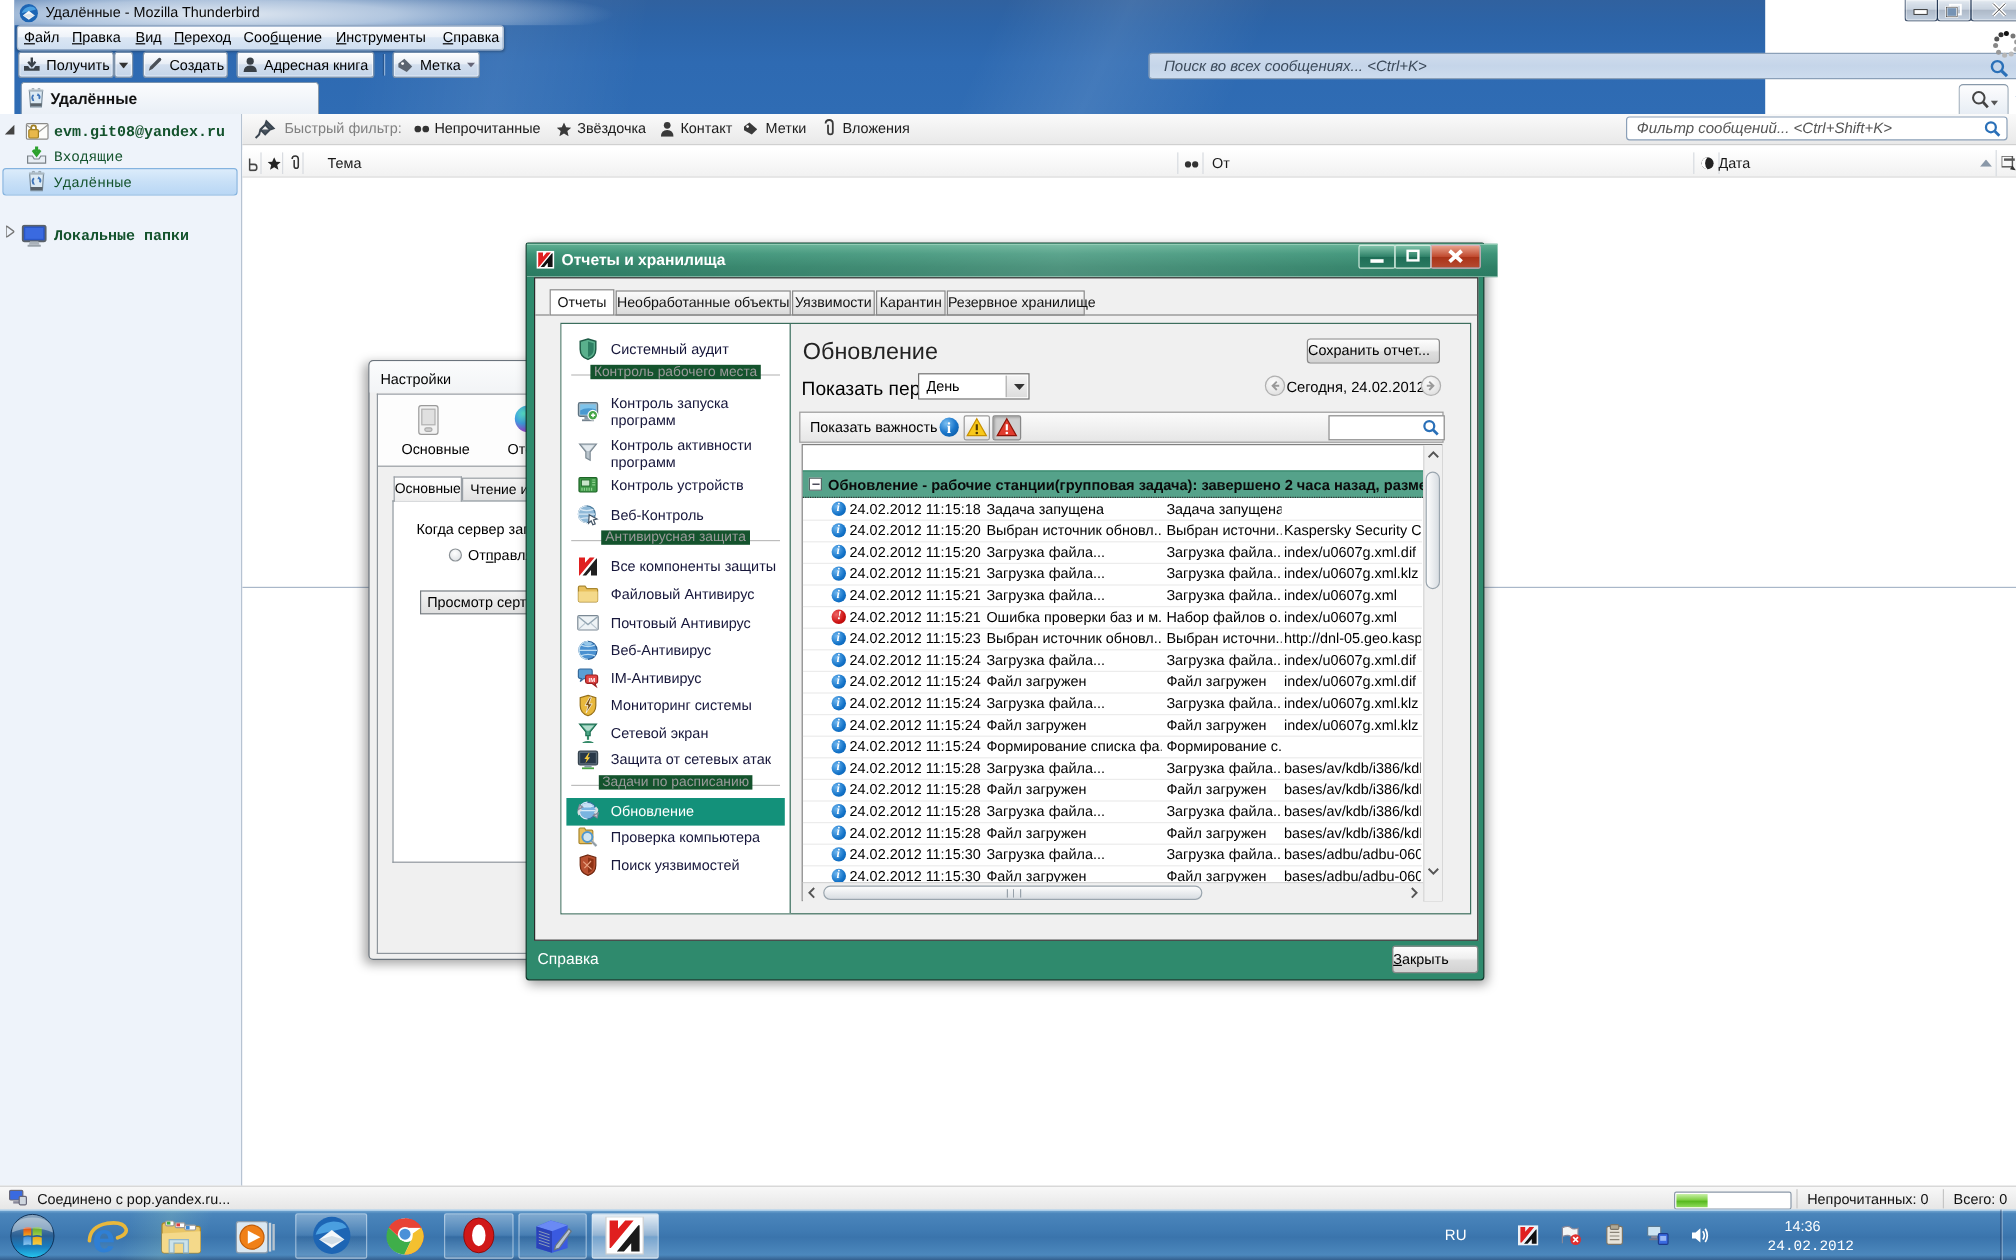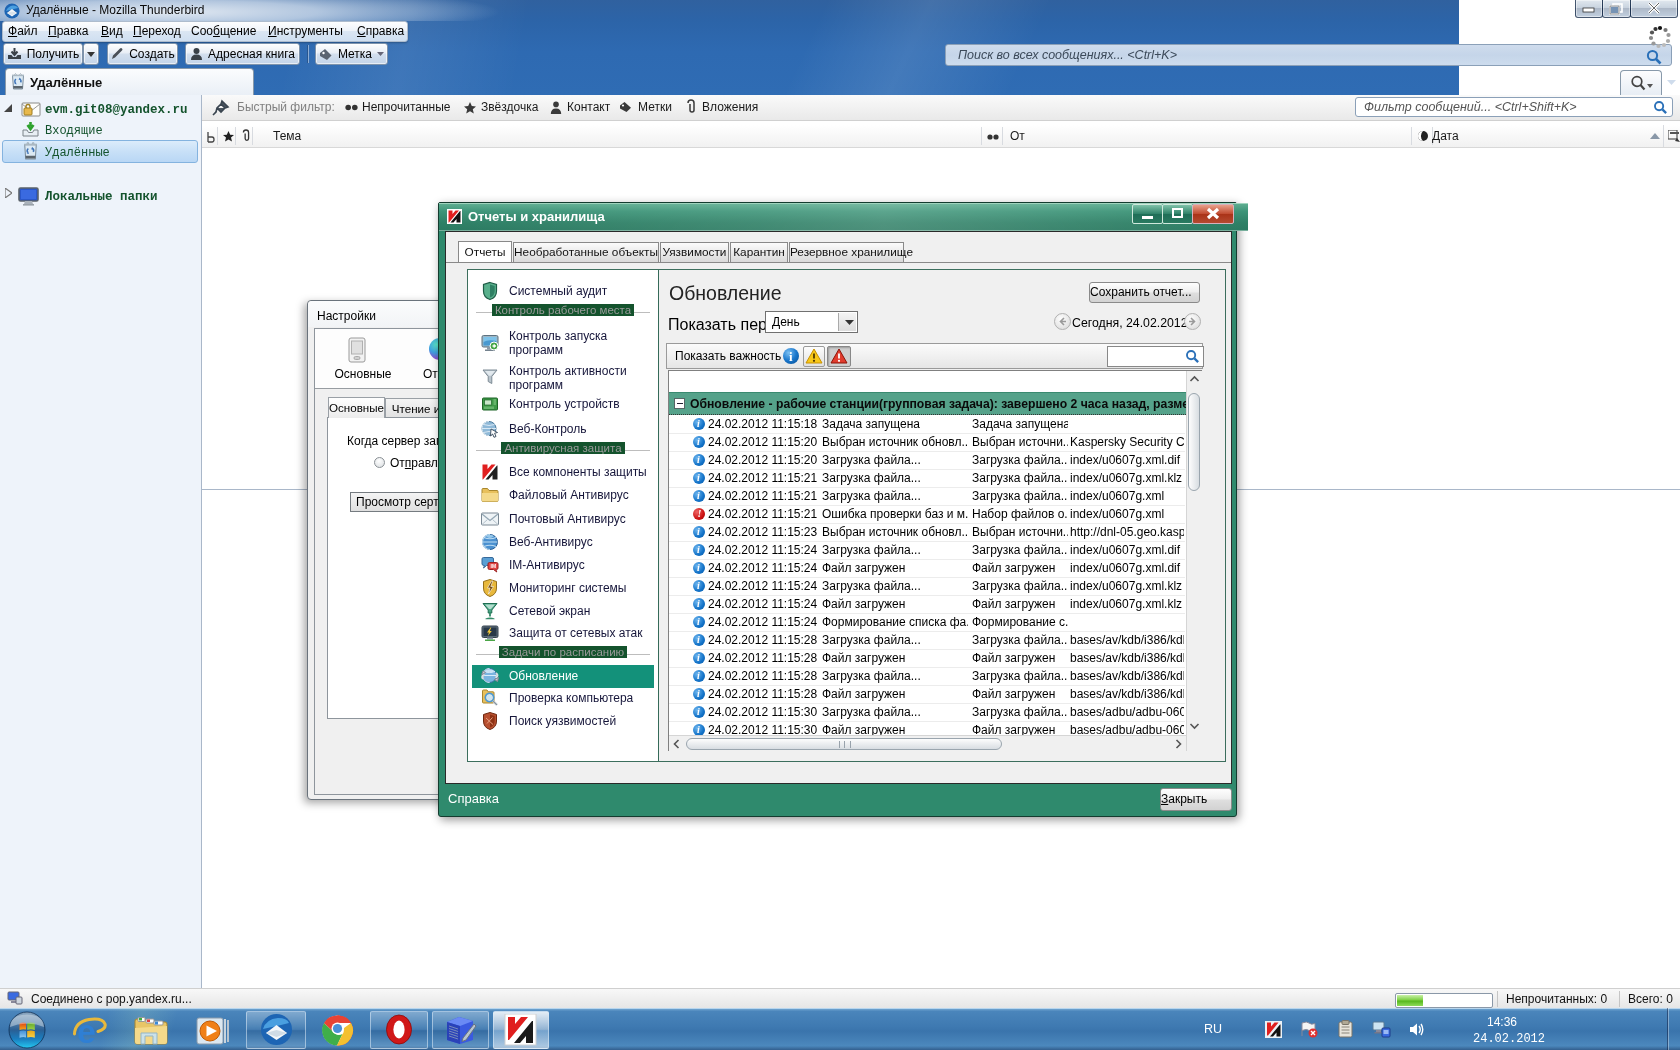--- a/index.html
+++ b/index.html
@@ -1,18 +1,18 @@
 <!DOCTYPE html>
 <html><head><meta charset="utf-8">
 <style>
 html,body{margin:0;padding:0;}
 body{width:1680px;height:1050px;position:relative;overflow:hidden;font-family:"Liberation Sans",sans-serif;background:#fff;}
 .abs{position:absolute;}
 
-#top{left:0;top:0;width:1459px;height:95px;
+#top{left:12px;top:0;width:1459px;height:95px;
 background:
  linear-gradient(115deg, rgba(255,255,255,0) 55%, rgba(255,255,255,.10) 62%, rgba(255,255,255,0) 70%),
  linear-gradient(100deg, rgba(255,255,255,0) 20%, rgba(255,255,255,.08) 28%, rgba(255,255,255,0) 36%),
  linear-gradient(180deg,#30619f 0,#2c64a8 22%,#2e6ab2 55%,#2f6cb4 100%);}
 #titleglow{left:0;top:0;width:560px;height:21px;background:radial-gradient(ellipse 330px 26px at 170px 12px, rgba(235,240,246,.95) 0%, rgba(220,230,242,.75) 45%, rgba(200,215,235,0) 100%);}
 .tbtitle{left:26px;top:3px;font-size:12px;color:#0a0a0a;}
 
 .capbtn{top:0;height:17px;background:linear-gradient(180deg,rgba(190,205,220,.45) 0%,rgba(100,130,165,.35) 45%,rgba(40,70,110,.38) 50%,rgba(120,150,185,.45) 100%);border:1px solid rgba(20,40,70,.75);border-top:none;box-shadow:inset 0 0 0 1px rgba(255,255,255,.45);border-radius:0 0 3px 3px;}
 .capbtn svg{display:block;margin:0 auto;}
 

